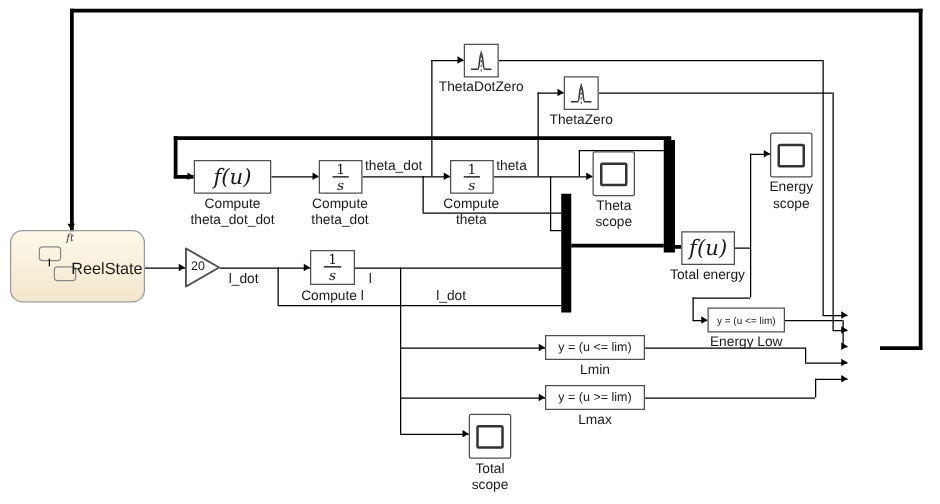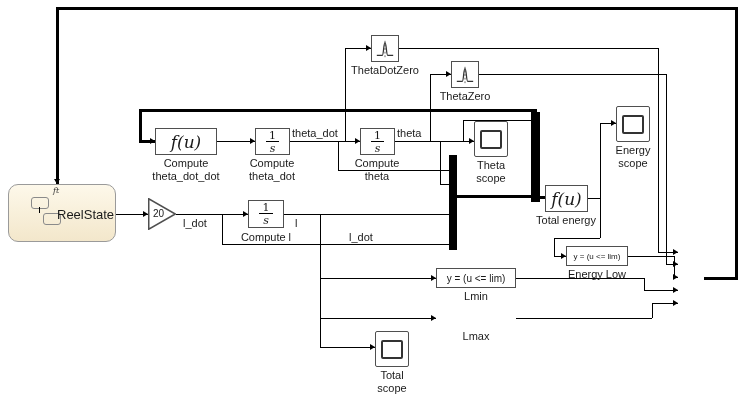--- a/index.html
+++ b/index.html
@@ -218,20 +218,23 @@
   <div class="block" style="left:566px;top:246px;width:62px;height:20px;">
     <span class="cmp small">y = (u &lt;= lim)</span>
   </div>
   <div class="blabel" style="left:557px;top:268px;width:80px;">Energy Low</div>
 
   <div class="block" style="left:436px;top:268px;width:80px;height:20px;">
     <span class="cmp">y = (u &lt;= lim)</span>
   </div>
   <div class="blabel" style="left:436px;top:290px;width:80px;">Lmin</div>
 
+  <div class="block" style="left:436px;top:308px;width:80px;height:20px;">
+    <span class="cmp">y = (u &gt;= lim)</span>
+  </div>
   <div class="blabel" style="left:436px;top:330px;width:80px;">Lmax</div>
 
 
   <span class="siglabel" style="left:292px;top:127px;">theta_dot</span>
   <span class="siglabel" style="left:397px;top:127px;">theta</span>
   <span class="siglabel" style="left:183px;top:217px;">l_dot</span>
   <span class="siglabel" style="left:295px;top:217px;">l</span>
   <span class="siglabel" style="left:349px;top:231px;">l_dot</span>
 
 </div>

